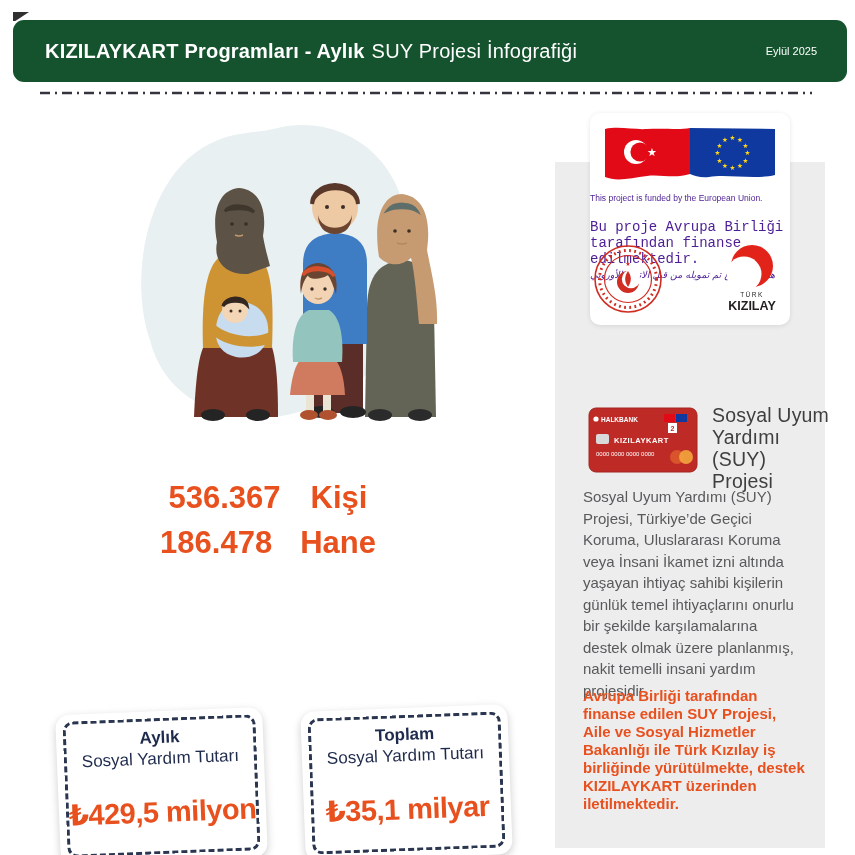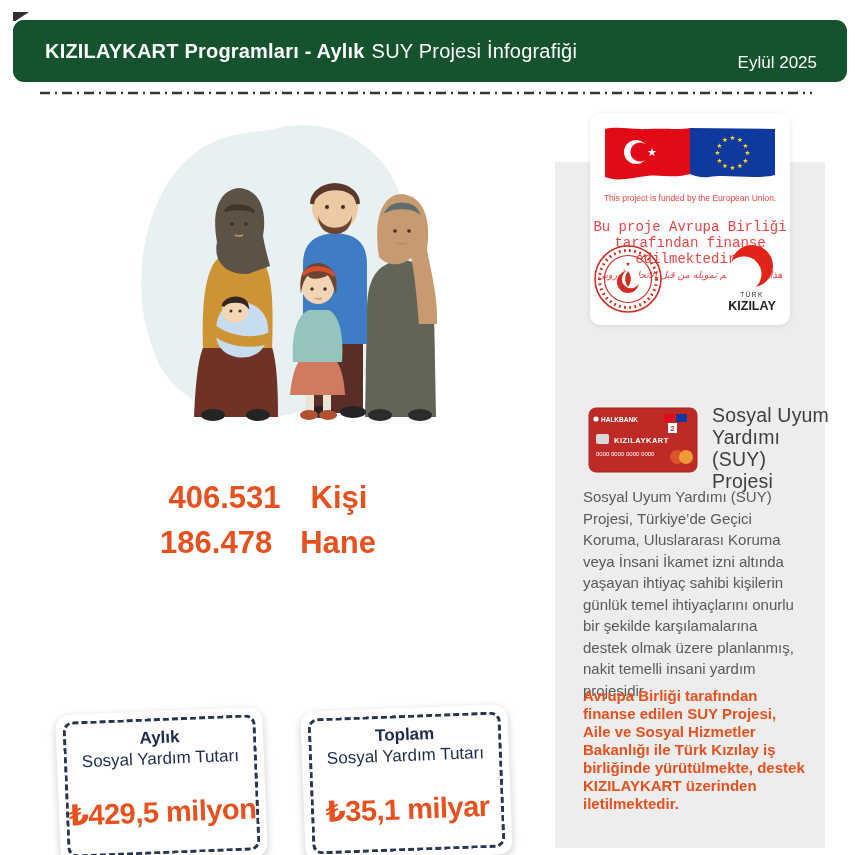--- a/index.html
+++ b/index.html
@@ -18,22 +18,22 @@
     clip-path:polygon(0 0, 100% 0, 15% 100%, 0 100%);
   }
   .header-bar {
     position:absolute; left:13px; top:20px; width:834px; height:62px;
     background:#14532d; border-radius:11px;
     display:flex; align-items:center;
   }
   .header-title { position:absolute; left:32px; top:0; height:62px; display:flex; align-items:center;
     color:#ffffff; font-size:20px; letter-spacing:0.2px; }
   .header-title .bold { font-weight:bold; margin-right:7px; }
-  .header-date { position:absolute; right:30px; top:12px; height:62px; display:flex; align-items:center;
-    color:#ffffff; font-size:17px; }
+  .header-date { position:absolute; right:30px; top:0; height:62px; display:flex; align-items:center;
+    color:#ffffff; font-size:11px; }
   .dash-sep { position:absolute; left:0; top:0; width:855px; height:110px; }
 
   
   .illustration { position:absolute; left:118px; top:112px; width:330px; height:325px; }
 
   .hero-text { position:absolute; left:92px; top:441px; width:352px; text-align:center; }
   .hero-title { color:#E8501E; font-size:27px; font-weight:bold; letter-spacing:0.2px; }
   .hero-row { display:flex; justify-content:center; align-items:baseline; margin-top:9px;
     color:#E8501E; font-size:31px; font-weight:bold; }
   .hero-row .val { }
@@ -59,21 +59,21 @@
 
   
   .gray-panel { position:absolute; left:555px; top:162px; width:270px; height:686px; background:#EDEDED; }
 
   .funding-card {
     position:absolute; left:590px; top:113px; width:200px; height:212px;
     background:#ffffff; border-radius:10px;
     box-shadow:0 1px 5px rgba(0,0,0,0.10);
   }
   .flags { position:absolute; left:15px; top:13px; }
-  .funding-lines { position:absolute; left:0; top:80px; width:100%; text-align:center; color:#ef4444; }
+  .funding-lines { position:absolute; left:0; top:80px; width:100%; text-align:left; color:#4c1d95; }
   .funding-lines .l1 { font-size:8.5px; }
   .funding-lines .l2 { font-size:14px; margin-top:16px;font-family:Liberation Mono, monospace; }
   .funding-lines .l3 { font-size:9.5px; margin-top:2px; font-family:"DejaVu Sans",sans-serif;font-style:italic; }
   .logo-row { position:absolute; left:0; top:128px; width:100%; display:flex; justify-content:space-between; gap:14px; }
 
   .suy-head-card { position:absolute; left:588px; top:407px; }
   .suy-title {
     position:absolute; left:712px; top:404px; width:125px;
     color:#3F3F3F; font-size:19.5px; font-weight:normal; line-height:22px; letter-spacing:0.2px;
   }
@@ -161,21 +161,21 @@
     <path d="M183,182 C180,160 188,152 200,151 C213,152 221,162 218,182 C214,170 212,166 210,163 C203,168 190,168 190,163 C187,167 184,172 183,182 Z" fill="#6A4532"></path>
     <path d="M185,163 C189,153 212,153 216,164 C210,156 191,156 185,163 Z" fill="#D94F2B" stroke="#D94F2B" stroke-width="3"></path>
     <circle cx="194" cy="177" r="1.7" fill="#3A2E25"></circle>
     <circle cx="207" cy="177" r="1.7" fill="#3A2E25"></circle>
     <path d="M197,186 Q200,188 204,186" stroke="#C09A6F" stroke-width="1.4" fill="none"></path>
   </g>
 </svg>
 
 <div class="hero-text">
   <div class="hero-row first">
-    <span class="val">406.531</span>
+    <span class="val">536.367</span>
     <span class="lab">Kişi</span>
   </div>
   <div class="hero-row second">
     <span class="val">186.478</span>
     <span class="lab">Hane</span>
   </div>
 </div>
 
 <div class="coupon coupon-1">
   <div class="coupon-dash"></div>

